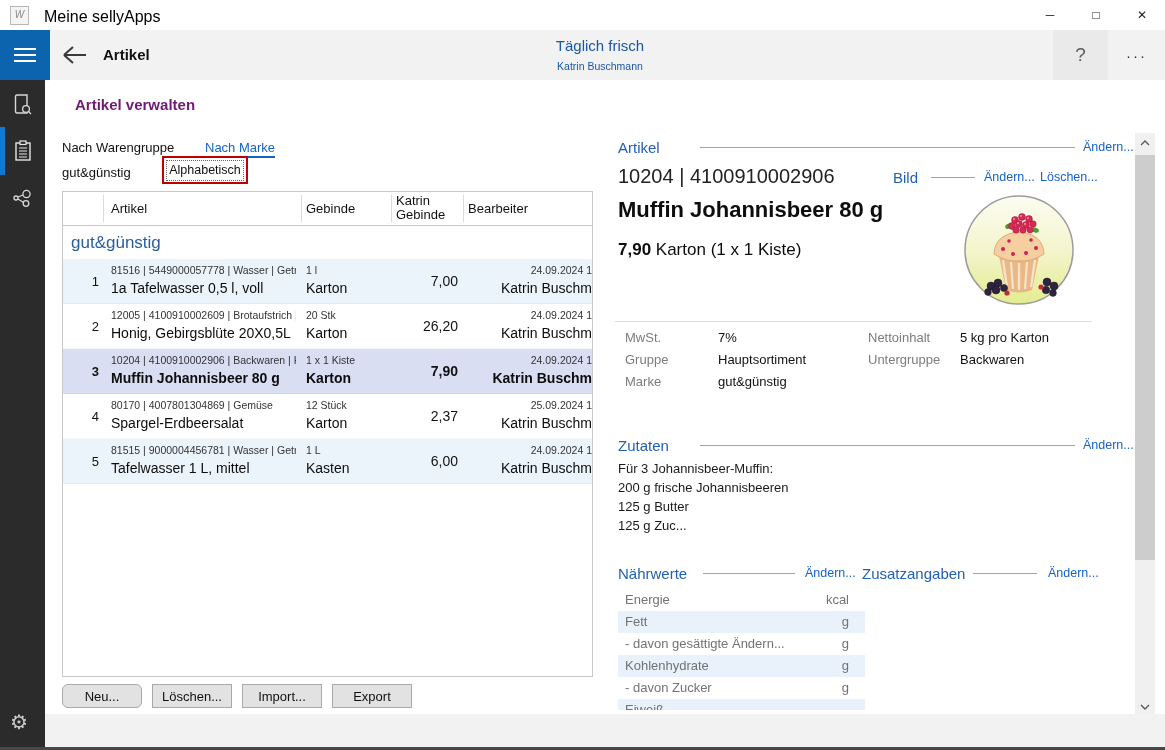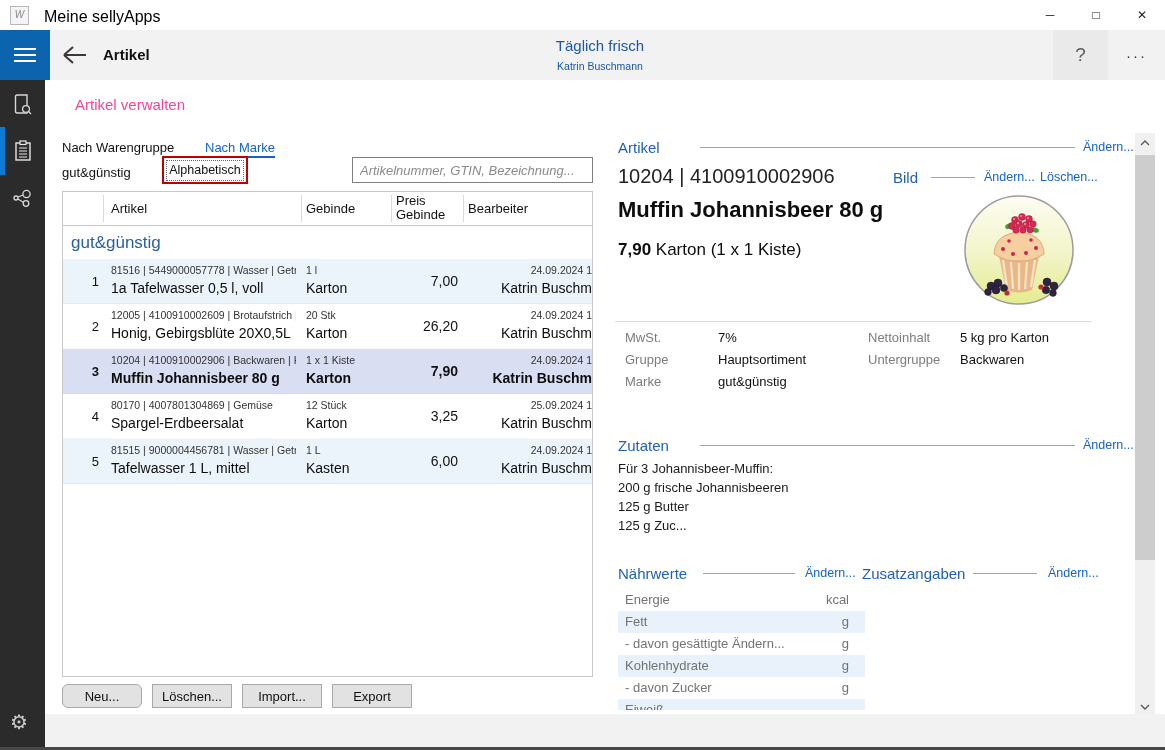--- a/index.html
+++ b/index.html
@@ -30,21 +30,21 @@
   .more-btn{left:1108px;top:30px;width:57px;height:50px;display:flex;align-items:center;
             justify-content:center;font-size:15px;letter-spacing:2px;color:#333;}
 
   
   #sidebar{left:0;top:80px;width:45px;height:670px;background:#2b2b2b;}
   .side-ico{left:11px;width:24px;height:24px;}
   .active-strip{left:0;top:127px;width:5px;height:48px;background:#1079d4;}
   .gear{left:10px;top:710px;font-size:20px;color:#c9c9c9;line-height:24px;}
 
   
-  .page-heading{left:75px;top:96px;font-size:15px;font-weight:normal;color:#ec4899;}
+  .page-heading{left:75px;top:96px;font-size:15px;font-weight:bold;color:#701a75;}
   .f-tab{font-size:13px;color:#111;}
   .f-tab.active{color:#1464c8;border-bottom:2px solid #1464c8;padding-bottom:1px;}
   .annotation-box{left:162px;top:156px;width:86px;height:28px;border:2px solid #c00000;box-sizing:border-box;}
   .sort-btn{left:166px;top:160px;width:78px;height:21px;font-size:12.5px;color:#111;text-align:center;
             line-height:21px;outline:1px dotted #666;outline-offset:-1px;}
   .search{left:352px;top:157px;width:241px;height:26px;border:1px solid #7f7f7f;box-sizing:border-box;
           font-family:"Liberation Sans",sans-serif;font-size:13px;font-style:italic;color:#444;padding:0 7px;}
   .search::placeholder{color:#8a8a8a;font-style:italic;}
 
   
@@ -159,32 +159,31 @@
     </svg>
   </div>
   <div class="abs gear">⚙</div>
 
   <div class="abs page-heading">Artikel verwalten</div>
   <div class="abs f-tab" style="left:62px;top:140px;">Nach Warengruppe</div>
   <div class="abs f-tab active" style="left:205px;top:140px;">Nach Marke</div>
   <div class="abs f-tab" style="left:62px;top:165px;">gut&amp;günstig</div>
   <div class="abs annotation-box"></div>
   <div class="abs sort-btn">Alphabetisch</div>
-  <input class="abs search" type="text" placeholder="Artikelnummer, GTIN, Bezeichnung..." style="">
 
   <div class="abs" id="artikel-table">
     <div class="thead">
       <div class="vsep" style="left:40px;"></div>
       <div class="vsep" style="left:238px;"></div>
       <div class="vsep" style="left:328px;"></div>
       <div class="vsep" style="left:400px;"></div>
       <div class="h" style="left:48px;">Artikel</div>
       <div class="h" style="left:243px;">Gebinde</div>
       <div class="h2" style="left:333px;">
-        <div>Preis</div>
+        <div>Katrin</div>
         <div>Gebinde</div>
       </div>
       <div class="h" style="left:405px;">Bearbeiter</div>
     </div>
     <div class="group-row">gut&amp;günstig</div>
     <div>
         <div class="trow alt">
       <div class="r-num">1</div>
       <div class="a-meta">81516 | 5449000057778 | Wasser | Getränke</div>
       <div class="a-name">1a Tafelwasser 0,5 l, voll</div>
@@ -213,21 +212,21 @@
       <div class="price">7,90</div>
       <div class="b-date">24.09.2024 1</div>
       <div class="b-name">Katrin Buschm</div>
     </div>
         <div class="trow">
       <div class="r-num">4</div>
       <div class="a-meta">80170 | 4007801304869 | Gemüse</div>
       <div class="a-name">Spargel-Erdbeersalat</div>
       <div class="g-meta">12 Stück</div>
       <div class="g-unit">Karton</div>
-      <div class="price">3,25</div>
+      <div class="price">2,37</div>
       <div class="b-date">25.09.2024 1</div>
       <div class="b-name">Katrin Buschm</div>
     </div>
         <div class="trow alt">
       <div class="r-num">5</div>
       <div class="a-meta">81515 | 9000004456781 | Wasser | Getränke</div>
       <div class="a-name">Tafelwasser 1 L, mittel</div>
       <div class="g-meta">1 L</div>
       <div class="g-unit">Kasten</div>
       <div class="price">6,00</div>

